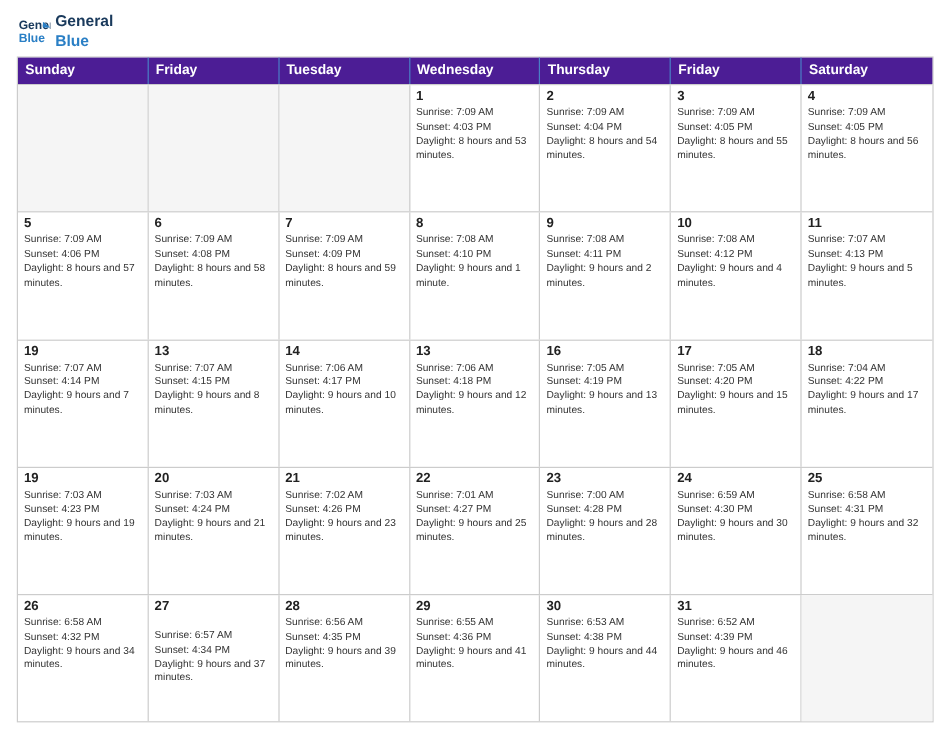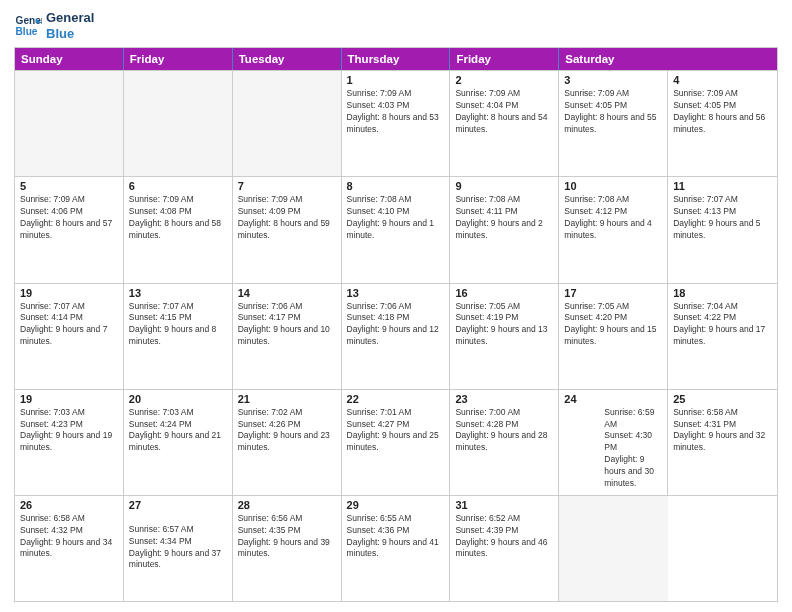--- a/index.html
+++ b/index.html
@@ -48,21 +48,21 @@
     }
     .calendar {
       flex: 1;
       display: flex;
       flex-direction: column;
       border: 1px solid #ccc;
     }
     .cal-header-row {
       display: grid;
       grid-template-columns: repeat(7, 1fr);
-      background: #a21caf;
+      background: #4c1d95;
     }
     .cal-header-cell {
       color: #fff;
       font-size: 11.5px;
       font-weight: bold;
       padding: 5px 6px;
       text-align: left;
       border-right: 1px solid #4a7fc5;
     }
     .cal-header-cell:last-child { border-right: none; }
@@ -120,20 +120,21 @@
       <h1></h1>
       <h2></h2>
     </div>
   </div>
 
   <div class="calendar">
     <div class="cal-header-row" id="cal-header">
         <div class="cal-header-cell">Sunday</div>
         <div class="cal-header-cell">Friday</div>
         <div class="cal-header-cell">Tuesday</div>
+        <div class="cal-header-cell">Wednesday</div>
         <div class="cal-header-cell">Thursday</div>
         <div class="cal-header-cell">Friday</div>
         <div class="cal-header-cell">Saturday</div>
       </div>
     <div class="cal-body" id="cal-body">
         <div class="cal-week">
           <div class="cal-cell empty"></div>
           <div class="cal-cell empty"></div>
           <div class="cal-cell empty"></div>
           <div class="cal-cell">
@@ -275,21 +276,21 @@
 Daylight: 9 hours and 25 minutes.</div>
           </div>
           <div class="cal-cell">
             <span class="day-num">23</span>
             <div class="day-info" style="white-space: pre-line;">Sunrise: 7:00 AM
 Sunset: 4:28 PM
 Daylight: 9 hours and 28 minutes.</div>
           </div>
           <div class="cal-cell">
             <span class="day-num">24</span>
-            <div class="day-info" style="white-space: pre-line; margin-left: 40px;">Sunrise: 6:59 AM
+            <div class="day-info" style="white-space: pre-line;">Sunrise: 6:59 AM
 Sunset: 4:30 PM
 Daylight: 9 hours and 30 minutes.</div>
           </div>
           <div class="cal-cell">
             <span class="day-num">25</span>
             <div class="day-info" style="white-space: pre-line;">Sunrise: 6:58 AM
 Sunset: 4:31 PM
 Daylight: 9 hours and 32 minutes.</div>
           </div>
         </div>
@@ -310,20 +311,26 @@
             <span class="day-num">28</span>
             <div class="day-info" style="white-space: pre-line;">Sunrise: 6:56 AM
 Sunset: 4:35 PM
 Daylight: 9 hours and 39 minutes.</div>
           </div>
           <div class="cal-cell">
             <span class="day-num">29</span>
             <div class="day-info" style="white-space: pre-line;">Sunrise: 6:55 AM
 Sunset: 4:36 PM
 Daylight: 9 hours and 41 minutes.</div>
+          </div>
+          <div class="cal-cell">
+            <span class="day-num">30</span>
+            <div class="day-info" style="white-space: pre-line;">Sunrise: 6:53 AM
+Sunset: 4:38 PM
+Daylight: 9 hours and 44 minutes.</div>
           </div>
           <div class="cal-cell">
             <span class="day-num">31</span>
             <div class="day-info" style="white-space: pre-line;">Sunrise: 6:52 AM
 Sunset: 4:39 PM
 Daylight: 9 hours and 46 minutes.</div>
           </div>
           <div class="cal-cell empty"></div>
         </div>
       </div>

